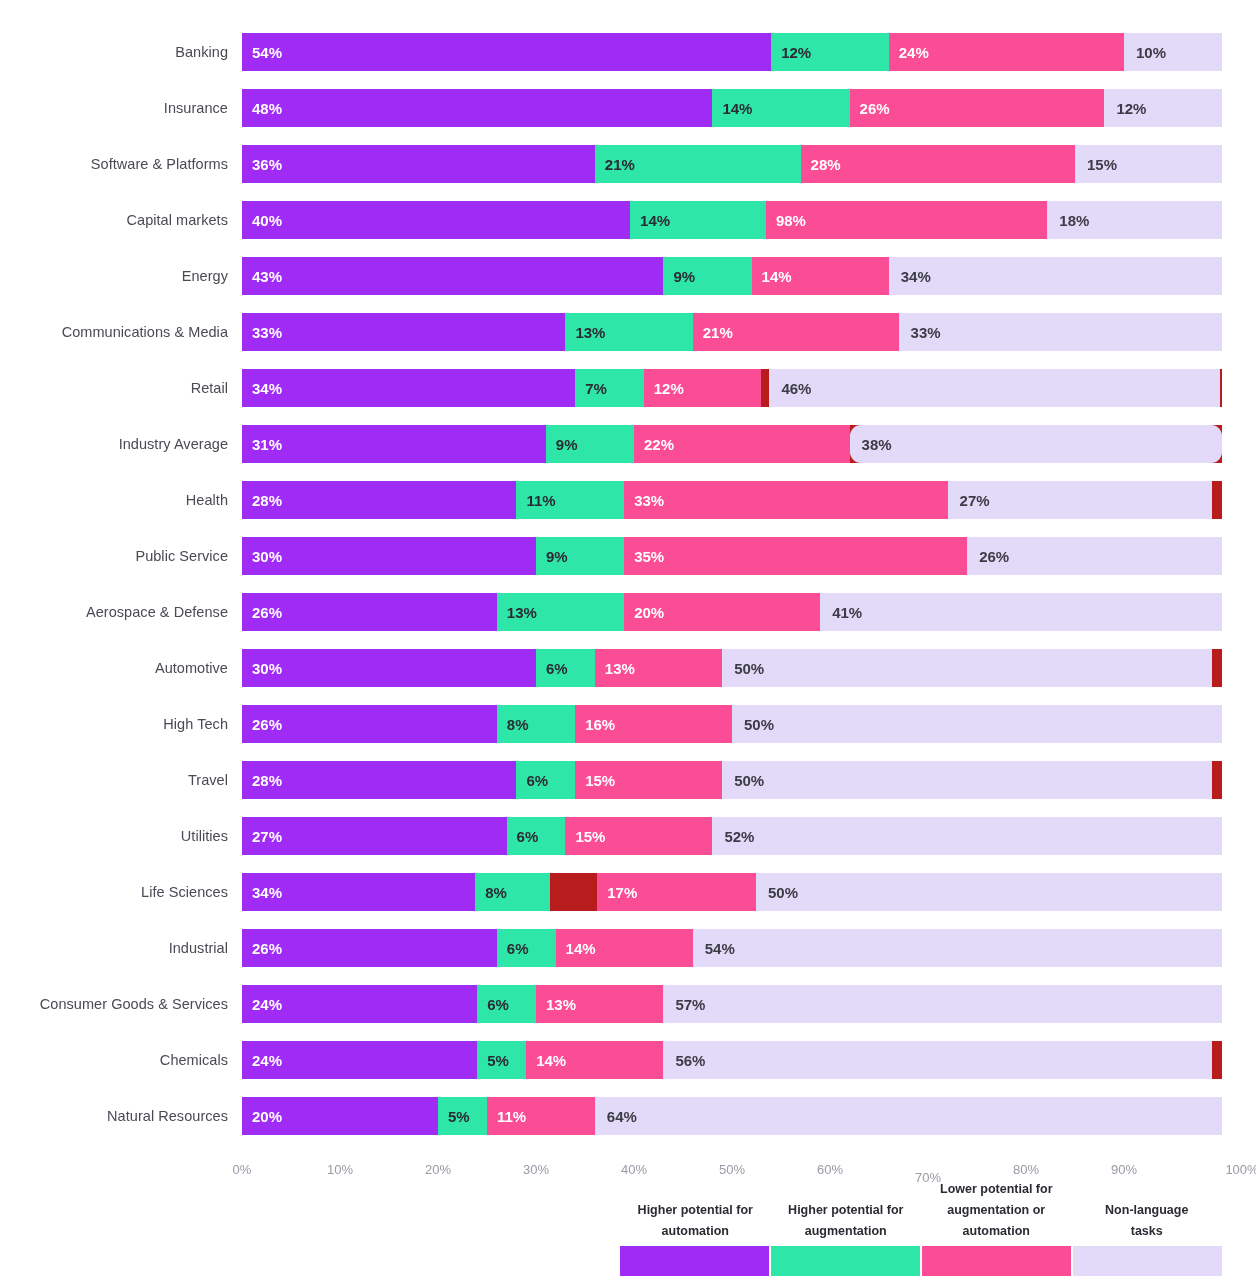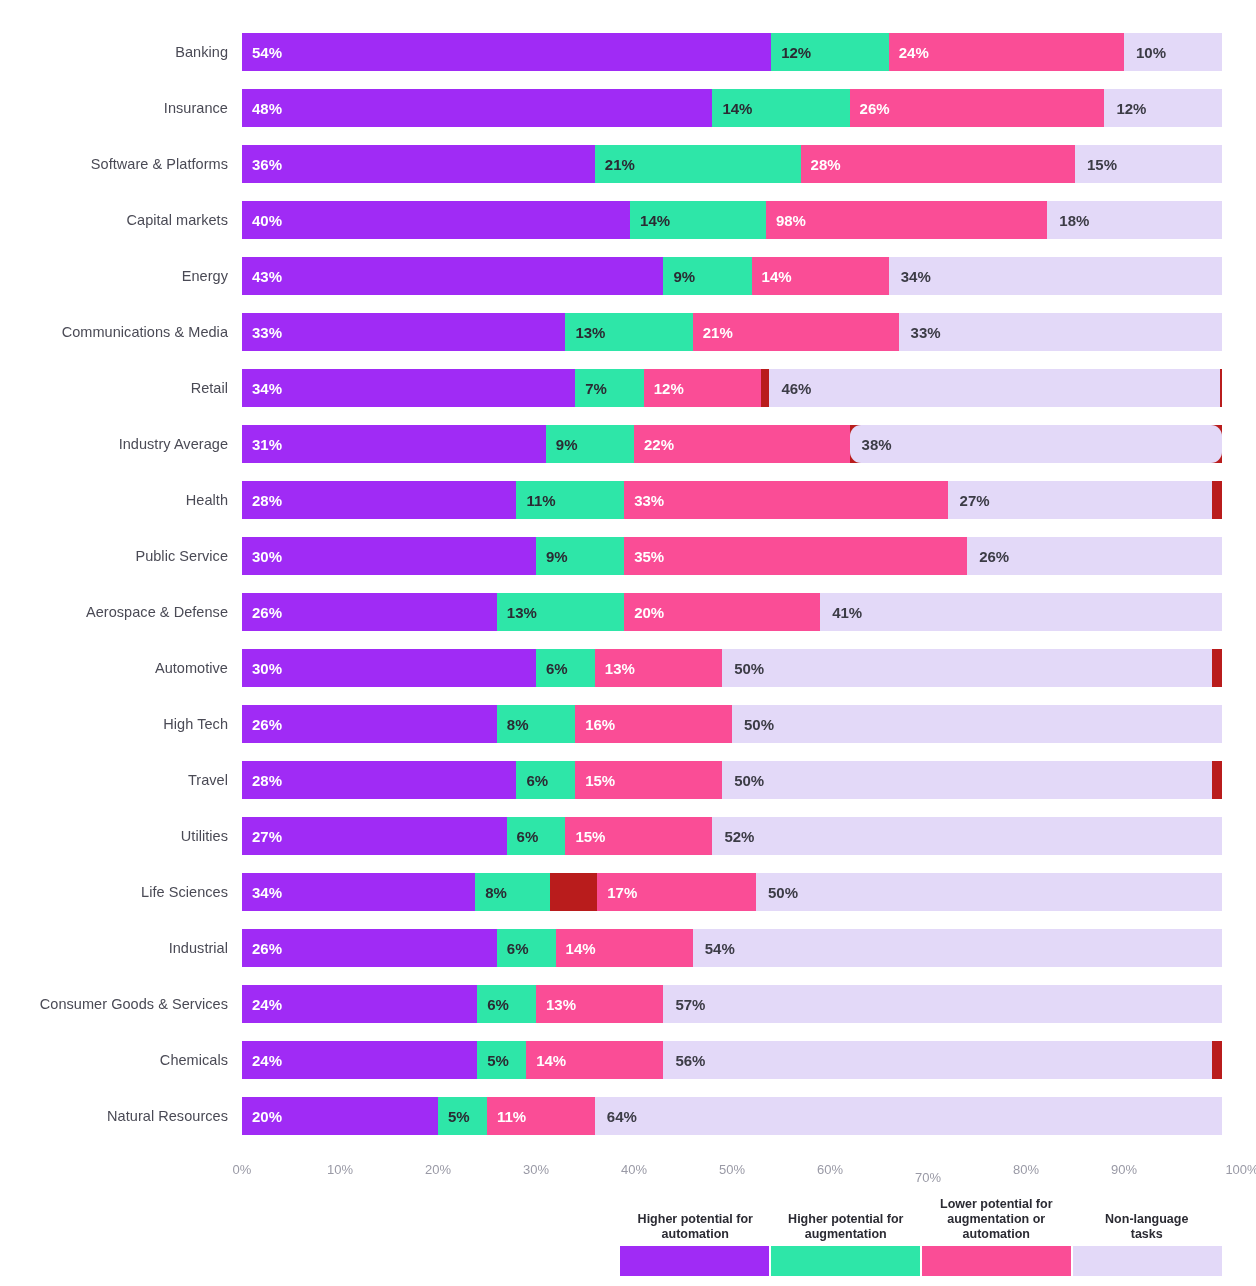--- a/index.html
+++ b/index.html
@@ -103,21 +103,21 @@
     width: 602px;
     height: 48px;
     align-items: flex-end;
   }
   .legend-label {
     flex: 1 1 0;
     text-align: center;
     font-size: 12.5px;
     font-weight: bold;
     color: #2b2b33;
-    line-height: 15px;
+    line-height: 21px;
     padding-bottom: 4px;
     box-sizing: border-box;
   }
   .legend-swatches {
     display: flex;
     width: 602px;
     height: 30px;
   }
   .legend-swatch {
     flex: 1 1 0;

